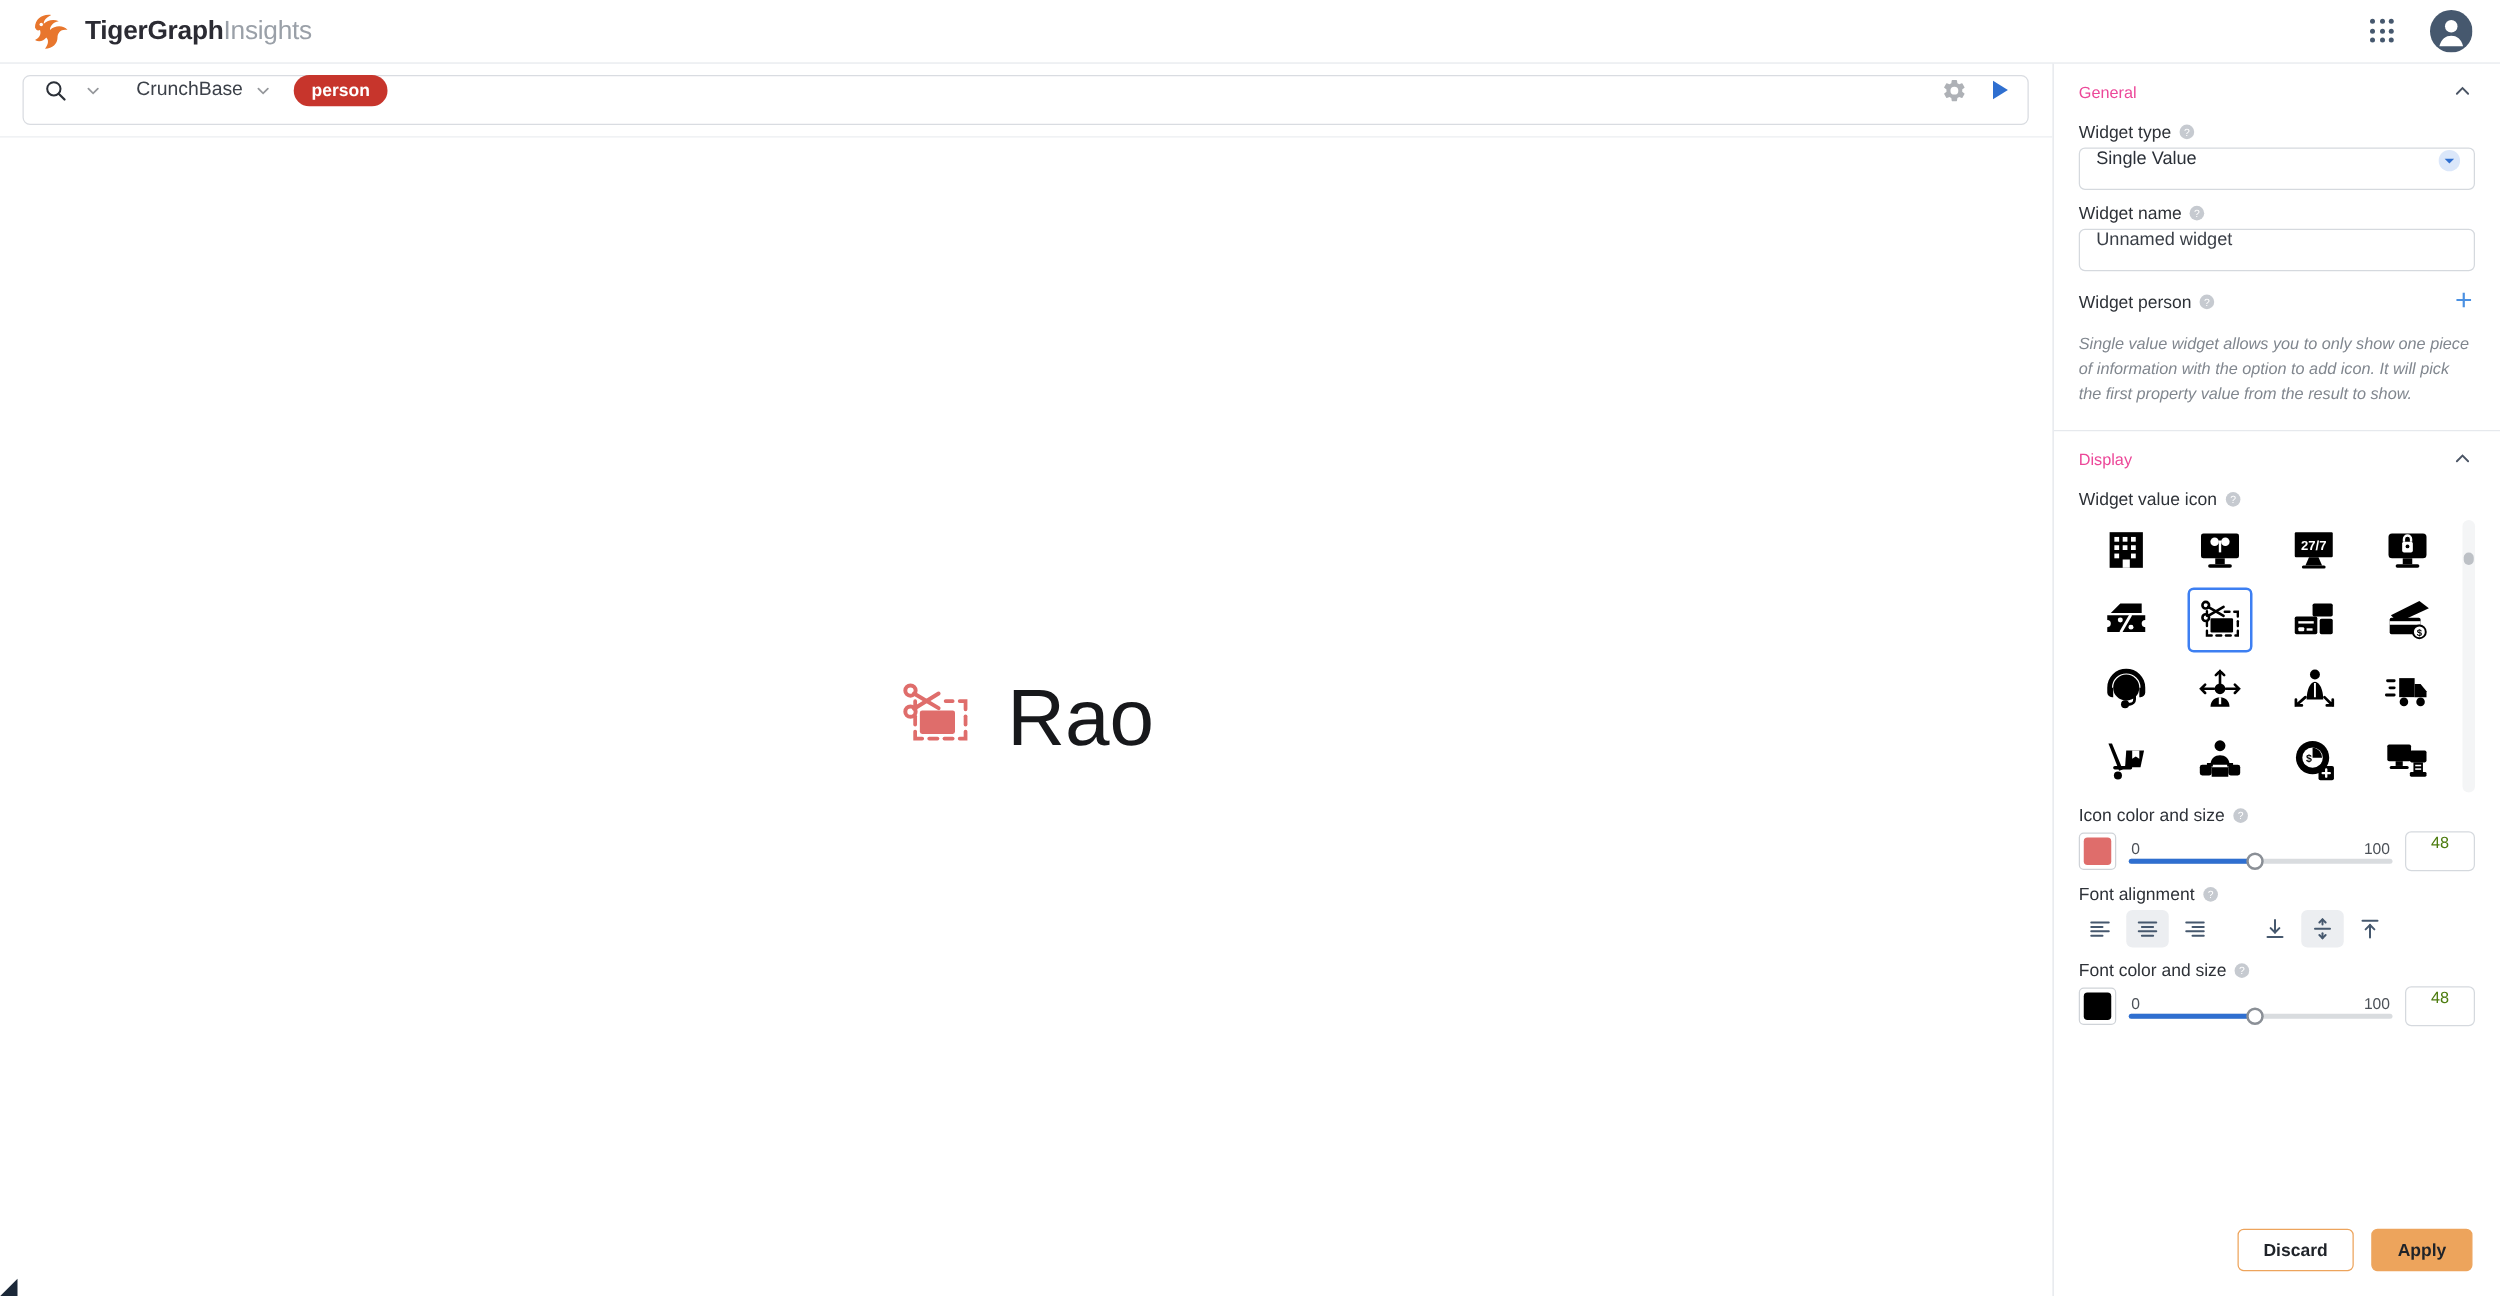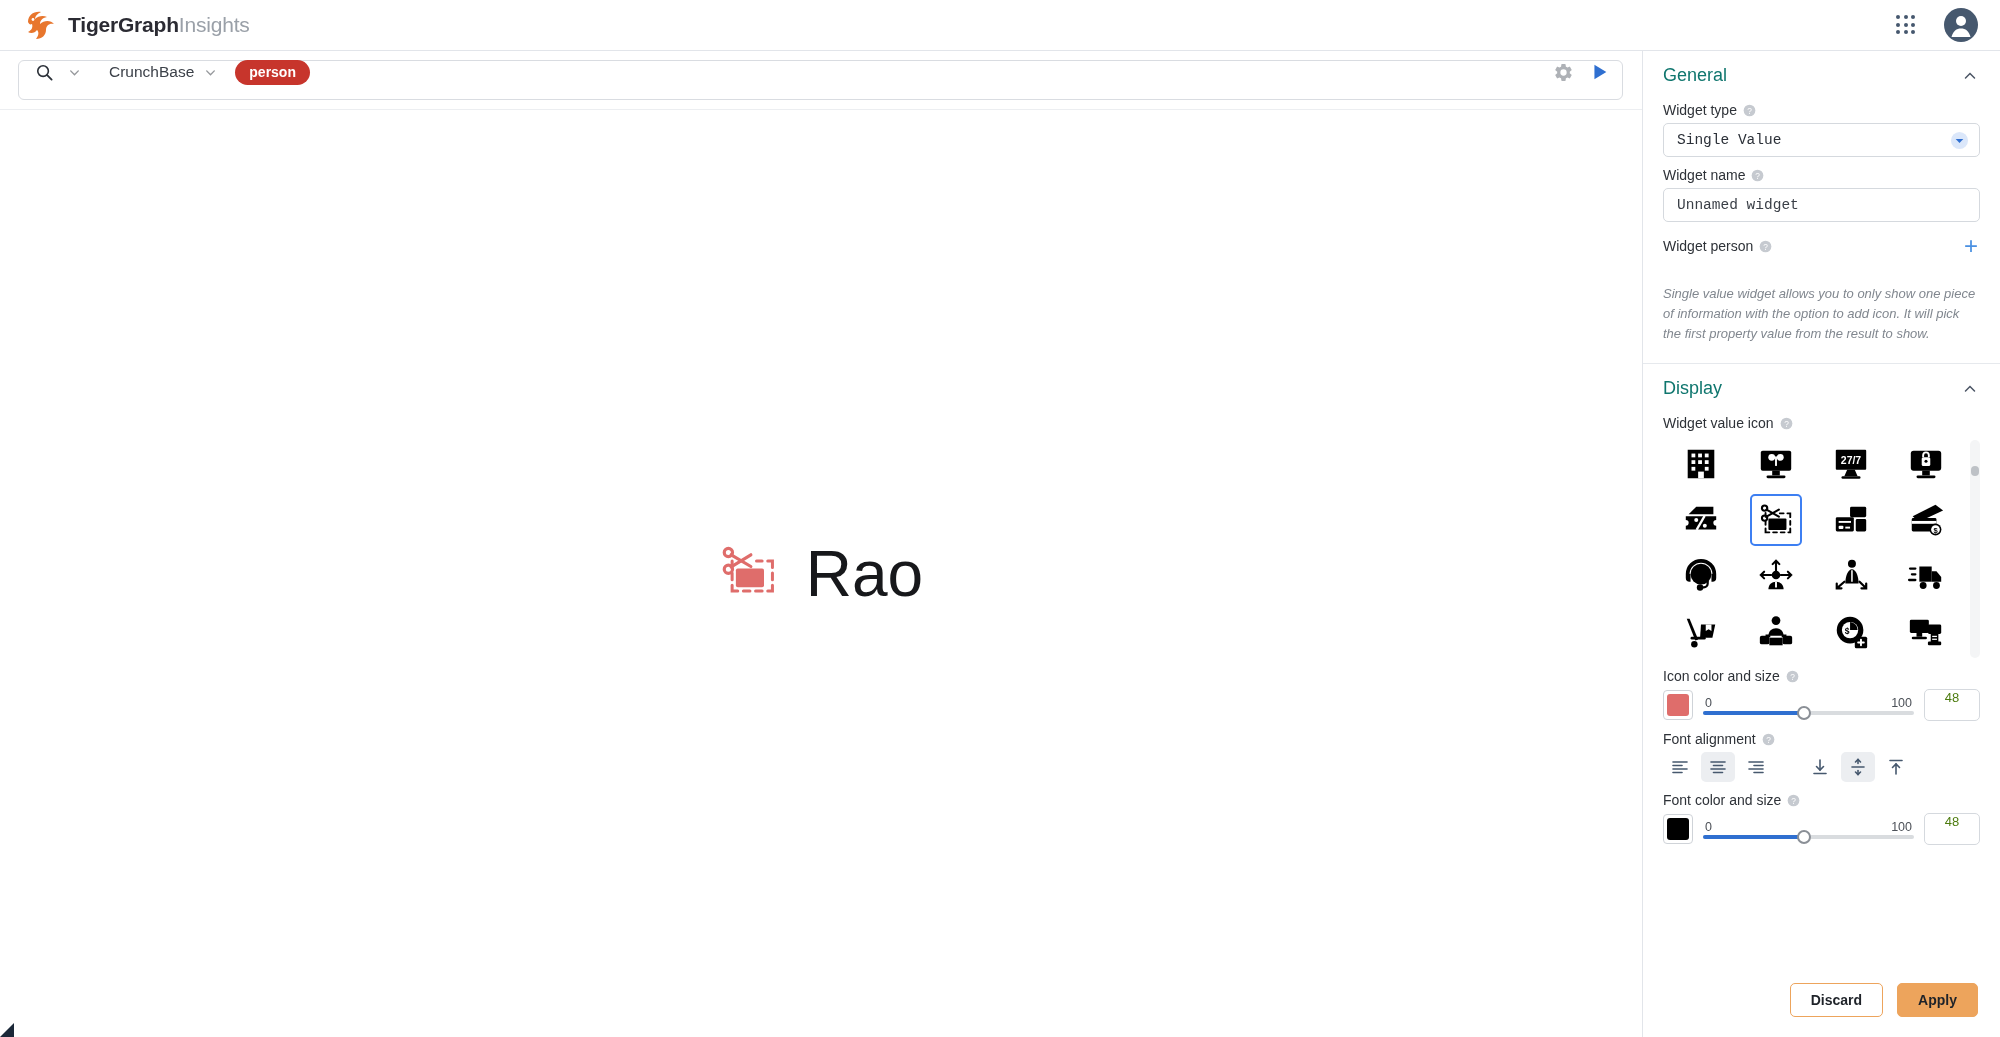--- a/index.html
+++ b/index.html
@@ -89,52 +89,52 @@
     position: absolute; right: 0; top: 51px;
     width: 358px; height: 986px;
     background: #ffffff;
     border-left: 1px solid #e2e5ea;
     overflow: hidden;
   }
   .sect-head {
     display: flex; align-items: center; justify-content: space-between;
     padding: 14px 22px 10px 20px;
   }
-  .sect-title { font-size: 18px; color: #0f766e; }
+  .sect-title { font-size: 13px; color: #ec4899; }
   .chev-up { width: 16px; height: 16px; display: block; cursor: pointer; }
   .sect-body { padding: 0 20px 14px 20px; }
   .divider { height: 1px; background: #e6e9ed; margin: 6px 0 0; }
 
   .fld-label {
     display: flex; align-items: center; gap: 6px;
     font-size: 14px; color: #2e3238; margin: 6px 0 5px;
   }
   .q-ico { width: 13px; height: 13px; display: block; }
 
   .select-box, .text-input {
     width: 100%; height: 34px;
     border: 1px solid #d5d9de; border-radius: 5px;
-    background: #fff; display: flex; align-items: center;
-    padding: 0 10px 0 13px; font-size: 14.5px; color: #2b3038; font-family: Liberation Mono, monospace;
+    background: #fff; display: flex; align-items: flex-start;
+    padding: 0 10px 0 13px; font-size: 14.5px; color: #2b3038;
   }
   .select-box .sv { flex: 1; }
   .sel-caret { width: 19px; height: 19px; display: block; }
   .text-input { color: #3a3f47; }
 
   .row-with-plus {
     display: flex; align-items: center; justify-content: space-between;
     margin-top: 12px;
   }
   .plus-btn {
     color: #4a90e2; font-size: 24px; line-height: 1;
     cursor: pointer; padding: 0 2px; user-select: none;
   }
   .hint {
     font-size: 13px; font-style: italic; color: #81878f;
-    line-height: 1.52; margin-top: 26px;
+    line-height: 1.52; margin-top: 12px;
   }
 
   
   .picker-wrap { display: flex; margin-top: 7px; }
   .icon-grid {
     flex: 1;
     display: grid;
     grid-template-columns: repeat(4, 1fr);
     row-gap: 4px;
     justify-items: center;

